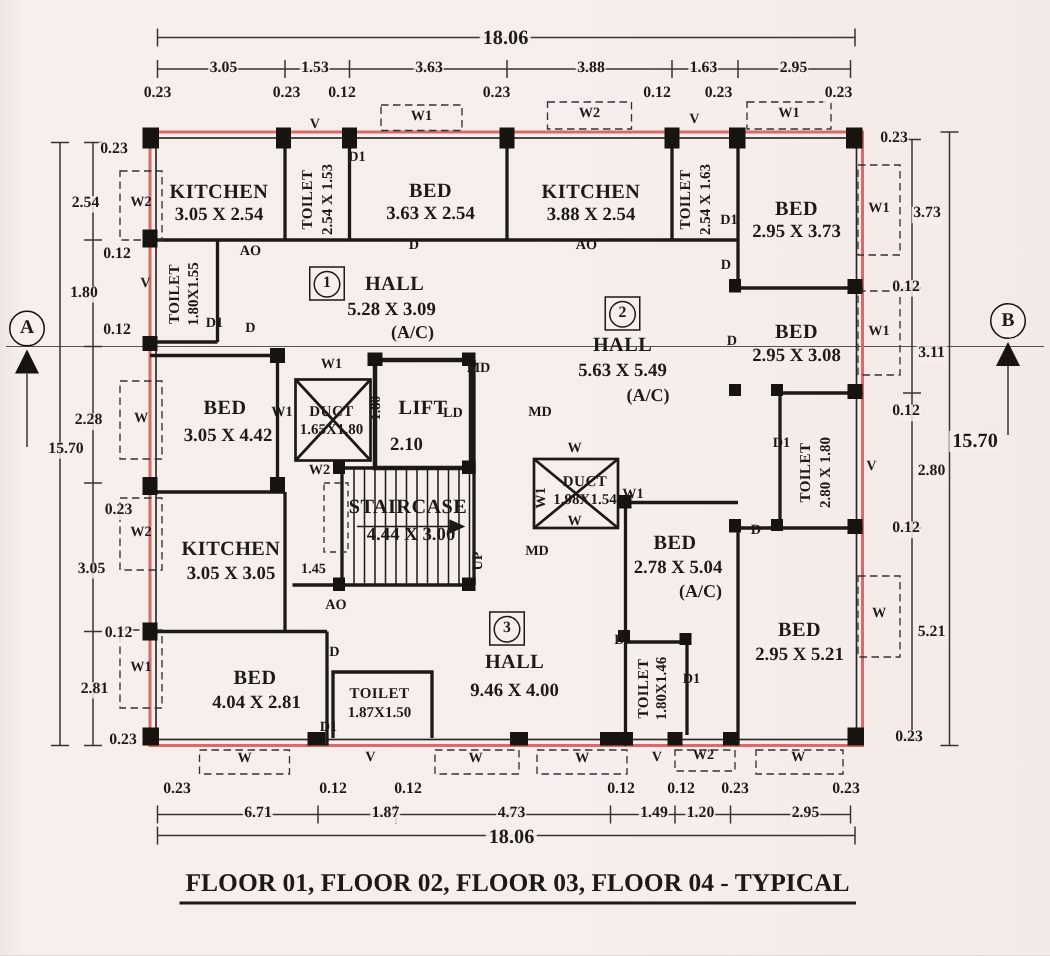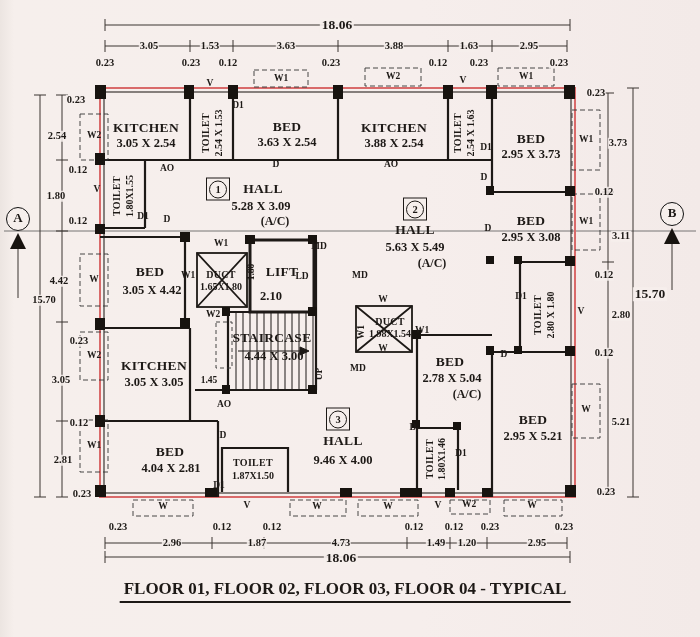--- a/index.html
+++ b/index.html
@@ -275,34 +275,34 @@
 <span class="lab dim" style="left:479px;top:63px">0.23</span>
 <span class="lab dim" style="left:559px;top:63px">0.23</span>
 
 <span class="lab dim" style="left:118px;top:527px">0.23</span>
 <span class="lab dim" style="left:222px;top:527px">0.12</span>
 <span class="lab dim" style="left:272px;top:527px">0.12</span>
 <span class="lab dim" style="left:414px;top:527px">0.12</span>
 <span class="lab dim" style="left:454px;top:527px">0.12</span>
 <span class="lab dim" style="left:490px;top:527px">0.23</span>
 <span class="lab dim" style="left:564px;top:527px">0.23</span>
-<span class="lab dim" style="left:172px;top:543px">2.96</span>
+<span class="lab dim" style="left:172px;top:543px">6.71</span>
 <span class="lab dim" style="left:257px;top:543px">1.87</span>
 <span class="lab dim" style="left:341px;top:543px">4.73</span>
 <span class="lab dim" style="left:436px;top:543px">1.49</span>
 <span class="lab dim" style="left:467px;top:543px">1.20</span>
 <span class="lab dim" style="left:537px;top:543px">2.95</span>
 <span class="lab dimbig" style="left:341px;top:558px">18.06</span>
 
 <span class="lab dim" style="left:76px;top:100px">0.23</span>
 <span class="lab dim" style="left:57px;top:136px">2.54</span>
 <span class="lab dim" style="left:78px;top:170px">0.12</span>
 <span class="lab dim" style="left:56px;top:196px">1.80</span>
 <span class="lab dim" style="left:78px;top:221px">0.12</span>
-<span class="lab dim" style="left:59px;top:281px">4.42</span>
+<span class="lab dim" style="left:59px;top:281px">2.28</span>
 <span class="lab dim" style="left:79px;top:341px">0.23</span>
 <span class="lab dim" style="left:61px;top:380px">3.05</span>
 <span class="lab dim" style="left:79px;top:423px">0.12</span>
 <span class="lab dim" style="left:63px;top:460px">2.81</span>
 <span class="lab dim" style="left:82px;top:494px">0.23</span>
 <span class="lab dim" style="left:44px;top:300px">15.70</span>
 
 <span class="lab dim" style="left:596px;top:93px">0.23</span>
 <span class="lab dim" style="left:618px;top:143px">3.73</span>
 <span class="lab dim" style="left:604px;top:192px">0.12</span>

